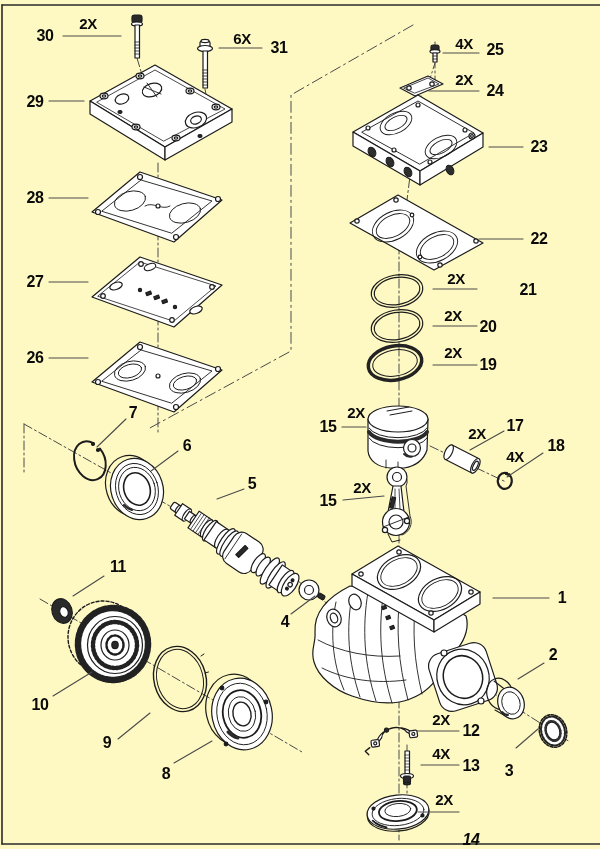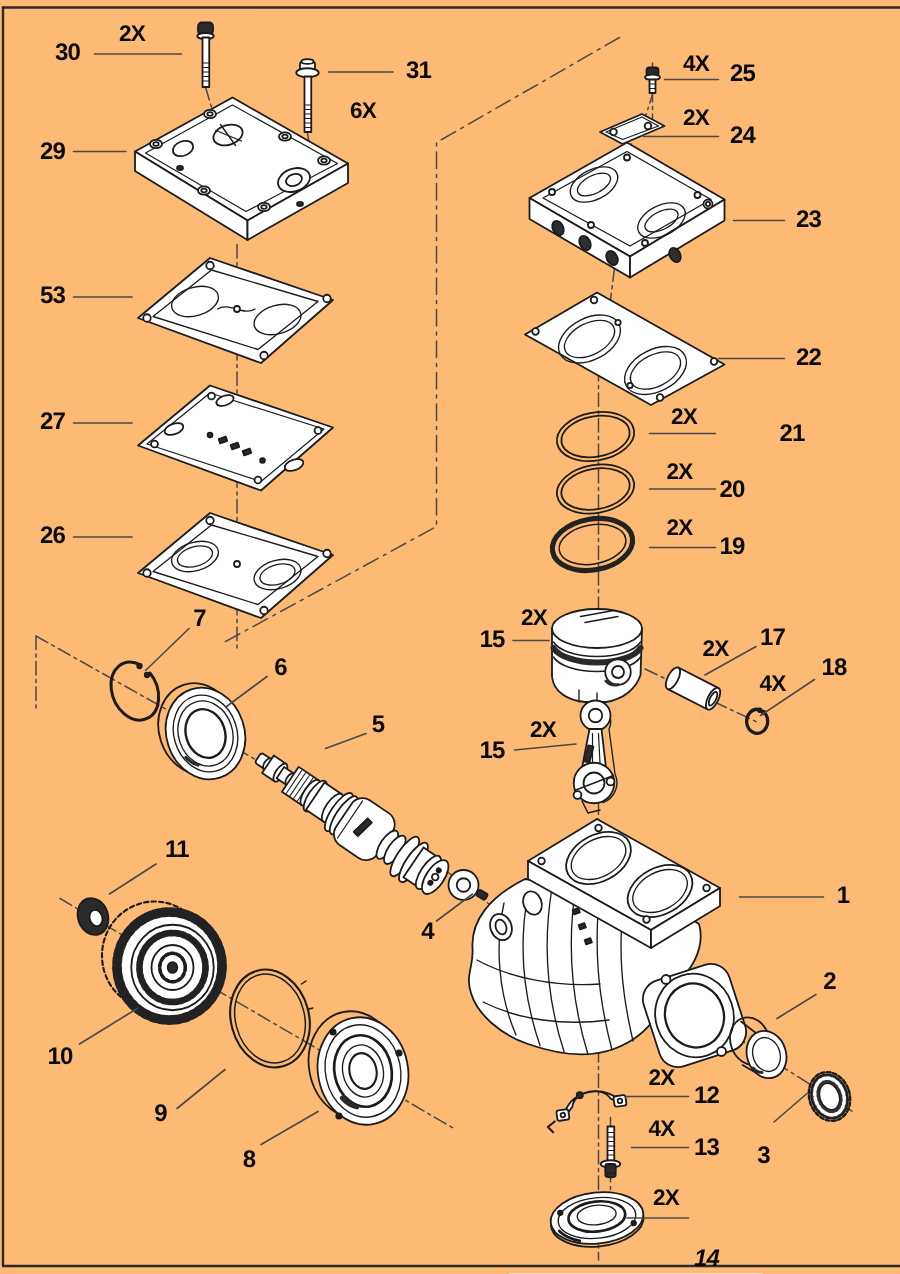--- a/index.html
+++ b/index.html
@@ -1,16 +1,16 @@
 <!DOCTYPE html>
 <html><head>
 <meta charset="utf-8">
 <style>
   html,body{margin:0;padding:0;background:#fff;}
-  .stage{position:relative;width:600px;height:849px;background:#fdba74;overflow:hidden;
+  .stage{position:relative;width:600px;height:849px;background:#fef9c3;overflow:hidden;
          font-family:"Liberation Sans",sans-serif;}
   .stage svg{position:absolute;left:0;top:0;}
   #label-layer{position:absolute;left:0;top:0;width:600px;height:849px;pointer-events:none;}
   .callout-num{position:absolute;transform:translate(-50%,-50%);
                font:700 16px "Liberation Sans",sans-serif;color:#0a0a0a;letter-spacing:-0.5px;white-space:nowrap;}
   .callout-qty{position:absolute;transform:translate(-50%,-50%);
                font:700 15px "Liberation Sans",sans-serif;color:#0a0a0a;letter-spacing:-0.5px;white-space:nowrap;text-align:center;}
 </style>
 </head>
 <body>
@@ -433,23 +433,23 @@
           <line x1="421" y1="765" x2="459" y2="765" stroke="#4a4a4a" stroke-width="1.1"></line>
           <line x1="418" y1="812" x2="459" y2="812" stroke="#4a4a4a" stroke-width="1.1"></line>
         </g>
   </g>
 </svg>
 
 <div id="label-layer">
       <span class="callout-num" style="left: 45px; top: 36px;">30</span>
       <span class="callout-qty" style="left: 88px; top: 23px;">2X</span>
       <span class="callout-num" style="left: 279px; top: 48px;">31</span>
-      <span class="callout-qty" style="left: 242px; top: 38px; margin-top: 36px;">6X</span>
+      <span class="callout-qty" style="left: 242px; top: 38px;">6X</span>
       <span class="callout-num" style="left: 35px; top: 102px;">29</span>
-      <span class="callout-num" style="left: 35px; top: 198px;">53</span>
+      <span class="callout-num" style="left: 35px; top: 198px;">28</span>
       <span class="callout-num" style="left: 35px; top: 282px;">27</span>
       <span class="callout-num" style="left: 35px; top: 358px;">26</span>
       <span class="callout-num" style="left: 495px; top: 50px;">25</span>
       <span class="callout-qty" style="left: 464px; top: 43px;">4X</span>
       <span class="callout-num" style="left: 495px; top: 91px;">24</span>
       <span class="callout-qty" style="left: 464px; top: 79px;">2X</span>
       <span class="callout-num" style="left: 539px; top: 147px;">23</span>
       <span class="callout-num" style="left: 539px; top: 239px;">22</span>
       <span class="callout-num" style="left: 488px; top: 290px; margin-left: 40px;">21</span>
       <span class="callout-qty" style="left: 456px; top: 278px;">2X</span>

